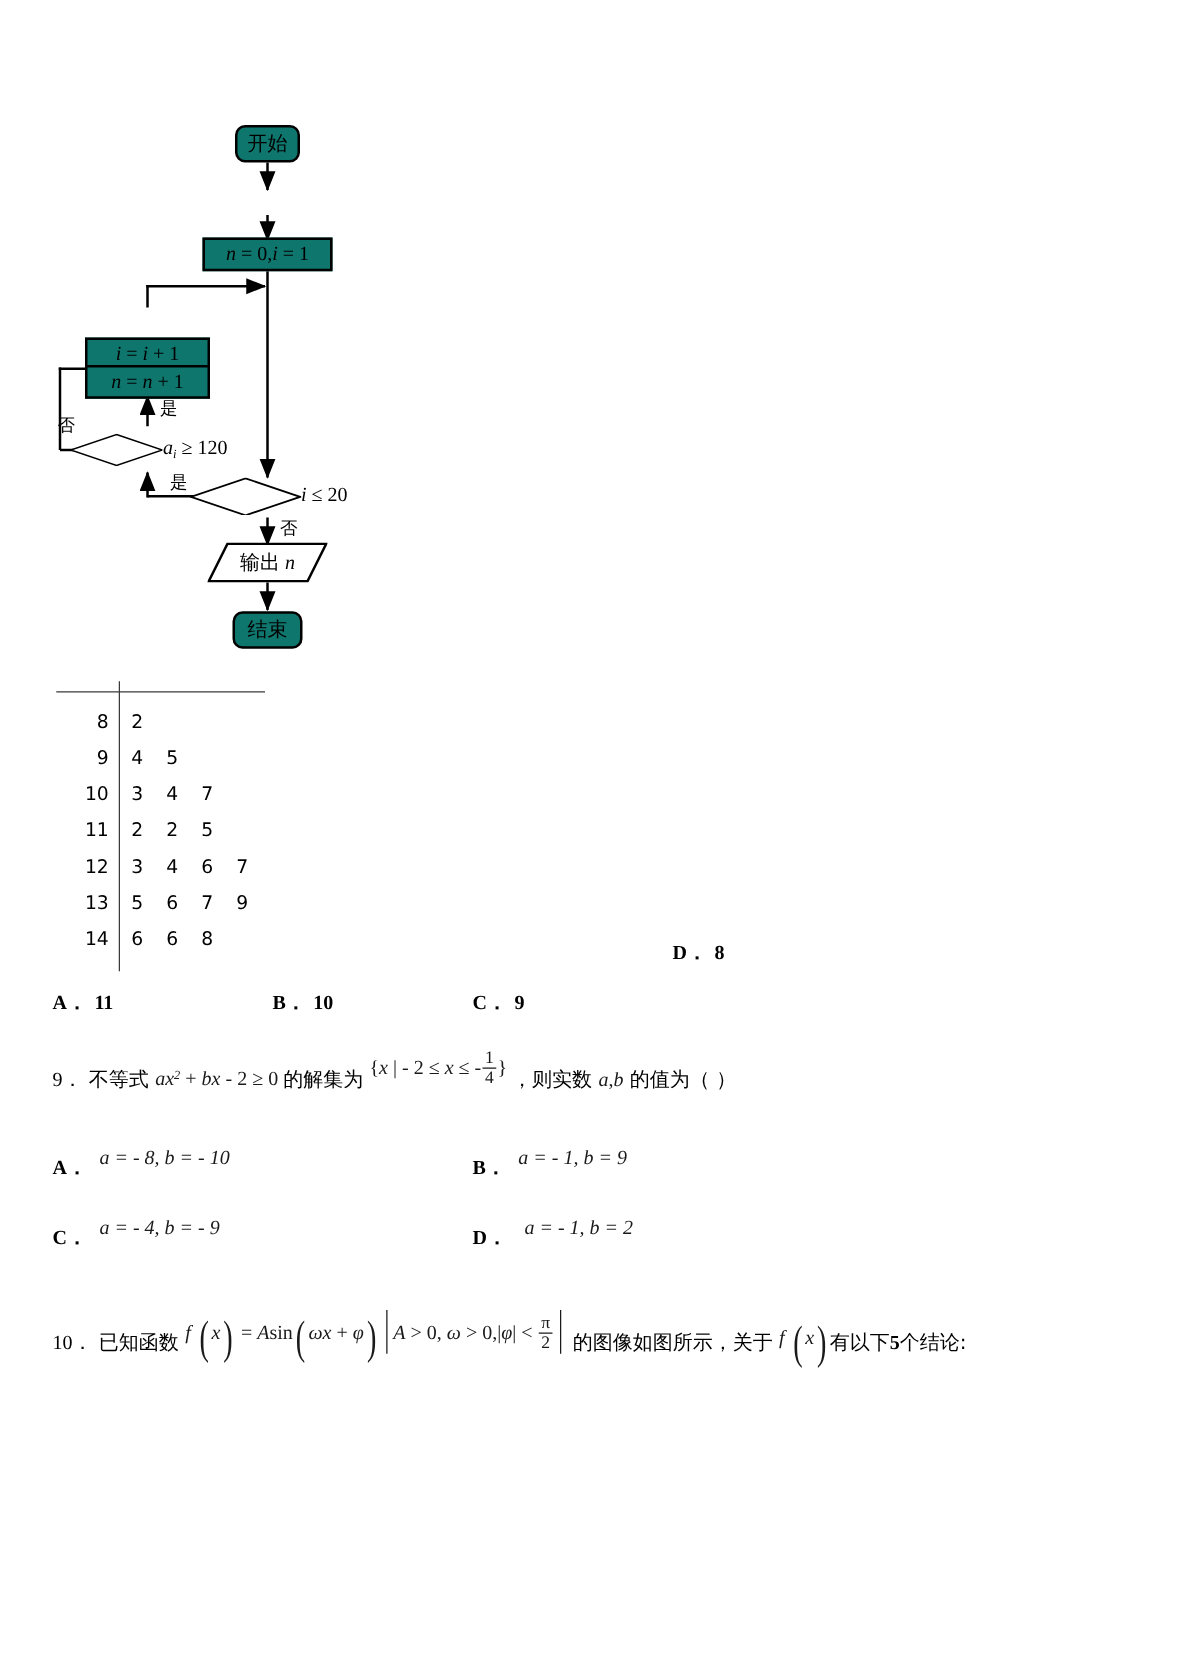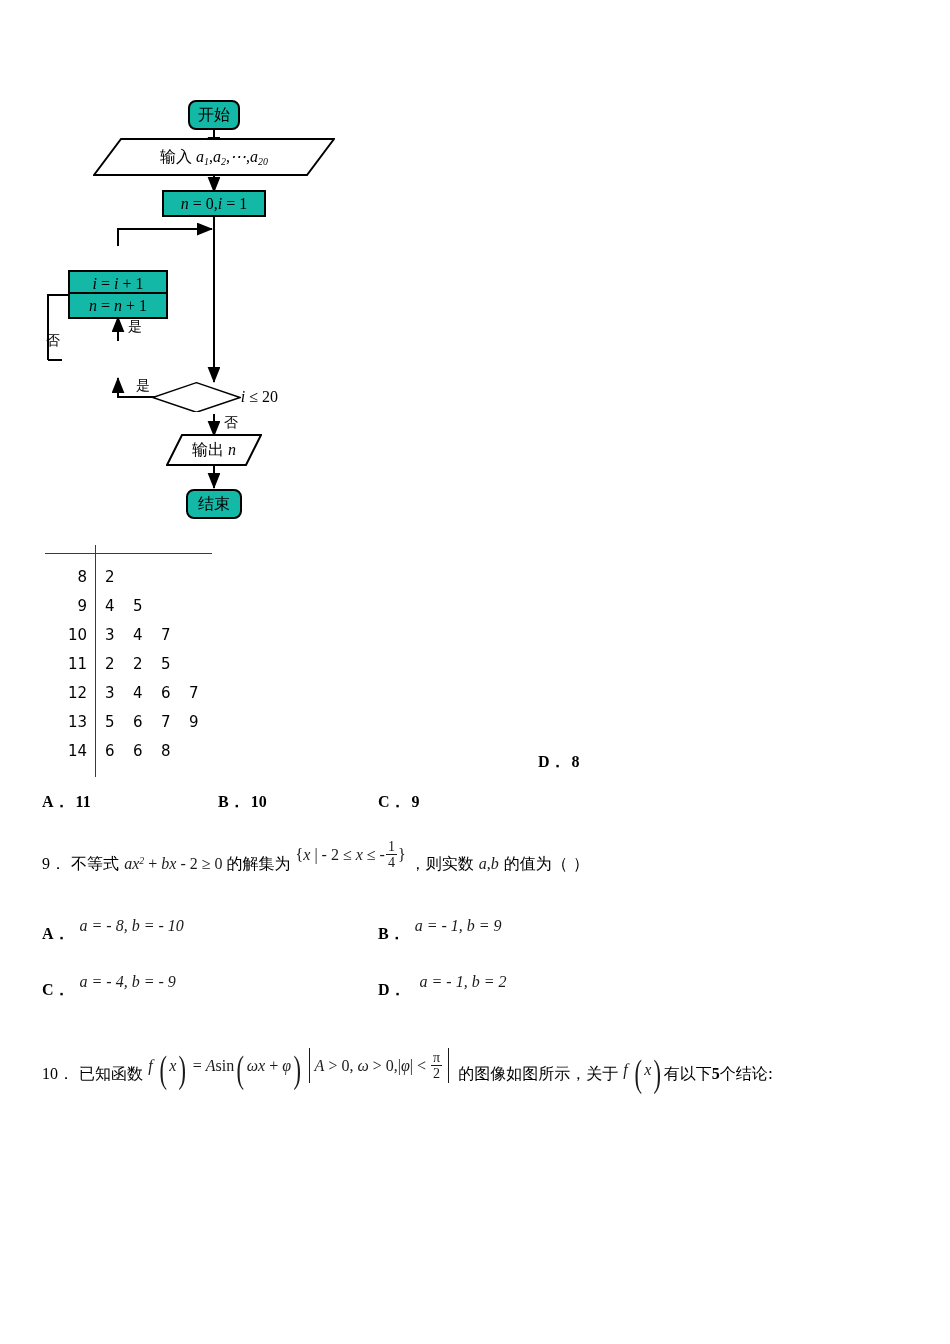--- a/index.html
+++ b/index.html
@@ -25,21 +25,21 @@
     position: absolute;
     left: 0; top: 0;
     width: 400px; height: 545px;
   }
   .fc-node {
     position: absolute;
     box-sizing: border-box;
     display: flex;
     align-items: center;
     justify-content: center;
-    background: #14b8a6;
+    background: #0f766e;
     text-align: center;
     white-space: nowrap;
   }
   .fc-rect {
     border: 2px solid #000;
     font-size: 16px;
   }
   .fc-term {
     border: 2px solid #000;
     border-radius: 8px;
@@ -190,47 +190,47 @@
 
     <line x1="214" y1="414" x2="214" y2="436" stroke="#000" stroke-width="2" marker-end="url(#arw)"></line>
 
     <line x1="214" y1="466" x2="214" y2="488" stroke="#000" stroke-width="2" marker-end="url(#arw)"></line>
   </svg>
 
   <div class="fc-node fc-term" style="left:188px; top:100px; width:52px; height:30px;">
     <span class="fc-text cn">开始</span>
   </div>
 
-  <div class="fc-node fc-para" style="left:93px; top:138px; width:242px; height:38px;">
-    <svg class="para-shape" viewBox="0 0 242 38" preserveAspectRatio="none">
-      <polygon points="28,1 241,1 214,37 1,37" fill="#fff" stroke="#000" stroke-width="2"></polygon>
+
+  <div class="fc-node fc-rect" style="left:162px; top:190px; width:104px; height:27px;">
+    <span class="fc-text">
+      <span class="mi">n</span> = 0,<span class="mi">i</span> = 1
+    </span>
+  </div>
+
+  <div class="fc-node fc-rect" style="left:68px; top:246px; width:100px; height:27px;margin-top:24px;">
+    <span class="fc-text">
+      <span class="mi">i</span> = <span class="mi">i</span> + 1
+    </span>
+  </div>
+
+  <div class="fc-node fc-rect" style="left:68px; top:292px; width:100px; height:27px;">
+    <span class="fc-text">
+      <span class="mi">n</span> = <span class="mi">n</span> + 1
+    </span>
+  </div>
+
+  <div class="fc-node fc-diamond" style="left:56px; top:338px; width:126px; height:44px;">
+    <svg class="para-shape" viewBox="0 0 126 44" preserveAspectRatio="none">
+      <polygon points="63,1 125,22 63,43 1,22" fill="#fff" stroke="#000" stroke-width="2"></polygon>
     </svg>
     <span class="fc-text">
-      <span class="cn">输入</span>&nbsp;<span class="mi">a</span><span class="sub">1</span>,<span class="mi">a</span><span class="sub">2</span>,<span class="mi">⋯</span>,<span class="mi">a</span><span class="sub">20</span>
-    </span>
-  </div>
-
-  <div class="fc-node fc-rect" style="left:162px; top:190px; width:104px; height:27px;">
-    <span class="fc-text">
-      <span class="mi">n</span> = 0,<span class="mi">i</span> = 1
-    </span>
-  </div>
-
-  <div class="fc-node fc-rect" style="left:68px; top:246px; width:100px; height:27px;margin-top:24px;">
-    <span class="fc-text">
-      <span class="mi">i</span> = <span class="mi">i</span> + 1
-    </span>
-  </div>
-
-  <div class="fc-node fc-rect" style="left:68px; top:292px; width:100px; height:27px;">
-    <span class="fc-text">
-      <span class="mi">n</span> = <span class="mi">n</span> + 1
-    </span>
-  </div>
-
+      <span class="mi">a</span><span class="sub">i</span> ≥ 120
+    </span>
+  </div>
 
   <div class="fc-node fc-diamond" style="left:152px; top:375px; width:126px; height:44px;">
     <svg class="para-shape" viewBox="0 0 126 44" preserveAspectRatio="none">
       <polygon points="63,1 125,22 63,43 1,22" fill="#fff" stroke="#000" stroke-width="2"></polygon>
     </svg>
     <span class="fc-text">
       <span class="mi">i</span> ≤ 20
     </span>
   </div>
 

